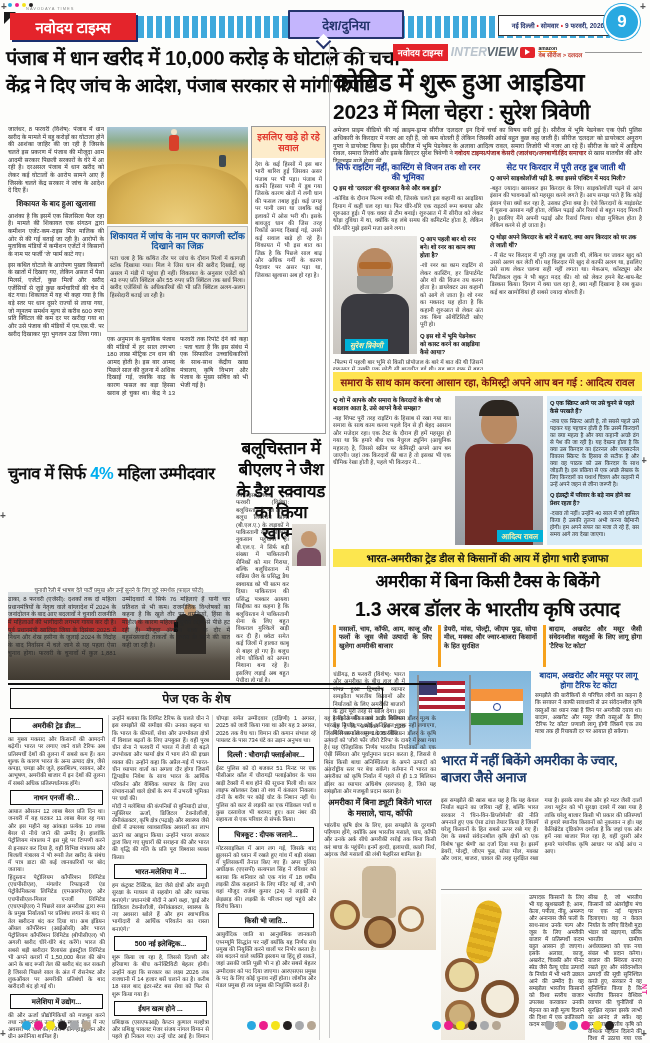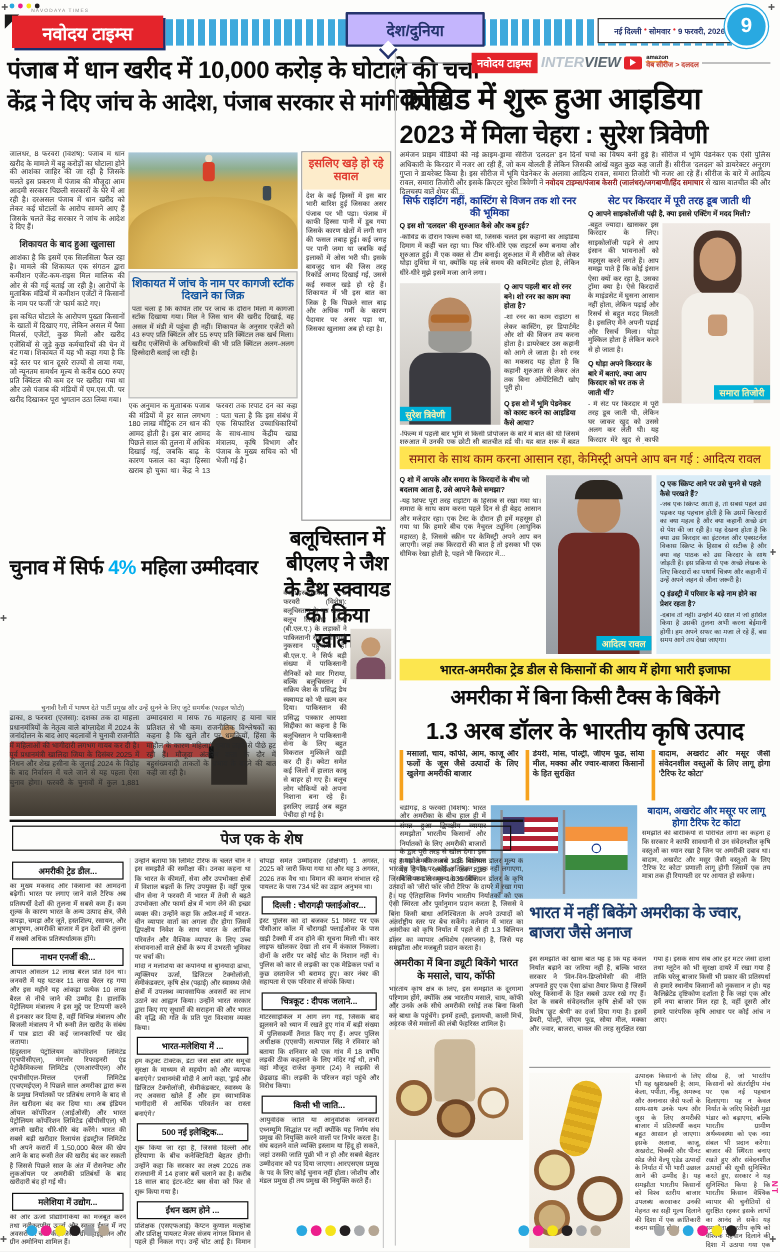--- a/index.html
+++ b/index.html
@@ -135,46 +135,39 @@
     <div class="abs" style="left:0;top:120px;width:309px;height:208px;display:flex;gap:7px;">
       <div style="width:150px;overflow:hidden;">
         <div style="color:#1a3a94;font-weight:900;font-size:8.4px;text-align:center;line-height:1.2;margin-bottom:2px;">सिर्फ राइटिंग नहीं, कास्टिंग से विजन तक शो रनर की भूमिका</div>
         <p class="q" style="font-size:6px;">Q इस शो 'दलदल' की शुरुआत कैसे और कब हुई?</p>
         <p class="jt" style="font-size:5.8px;">-कोविड के दौरान फिल्म रुकी थी, जिसके चलते इस कहानी का आइडिया दिमाग में कहीं चल रहा था। फिर धीरे-धीरे एक राइटर्स रूम बनाया और शुरुआत हुई। मैं एक वक्त से टीम बनाई। शुरुआत में मैं सीरीज को लेकर थोड़ा दुविधा में था, क्योंकि यह लंबे समय की कमिटमेंट होता है, लेकिन धीरे-धीरे मुझे इसमें मजा आने लगा।</p>
         <div class="photo" style="float:left;width:84px;height:118px;margin:1px 3px 1px 0;background:linear-gradient(180deg,#e8e6e2,#c9c5bf);">
           <div class="abs" style="left:24px;top:12px;width:36px;height:38px;border-radius:50% 50% 45% 45%;background:#b98a63;"></div>
           <div class="abs" style="left:26px;top:26px;width:32px;height:7px;background:#b06a2e;border-radius:3px;"></div>
           <div class="abs" style="left:24px;top:40px;width:36px;height:18px;border-radius:0 0 45% 45%;background:#9a9a96;"></div>
           <div class="abs" style="left:8px;top:58px;width:68px;height:60px;border-radius:16px 16px 0 0;background:#3a3a40;"></div>
-          <span class="pic-label" style="left:0;">सुरेश त्रिवेणी</span>
+          <span class="pic-label" style="left:12px;font-style:italic;">सुरेश त्रिवेणी</span>
         </div>
         <p class="q" style="font-size:6px;">Q आप पहली बार शो रनर बने। शो रनर का काम क्या होता है?</p>
         <p class="jt" style="font-size:5.8px;">-शो रनर का काम राइटिंग से लेकर कास्टिंग, हर डिपार्टमेंट और शो की विजन तय करना होता है। डायरेक्टर उस कहानी को आगे ले जाता है। शो रनर का मकसद यह होता है कि कहानी शुरुआत से लेकर अंत तक बिना ऑथेंटिसिटी खोए पूरी हो।</p>
         <p class="q" style="font-size:6px;">Q इस शो में भूमि पेडनेकर को कास्ट करने का आइडिया कैसे आया?</p>
         <p class="jt" style="font-size:5.8px;">-फिल्म में पहली बार भूमि से किसी प्रोपोजल के बारे में बात की थी जिसमें शुरुआत में उनकी एक छोटी सी बातचीत हुई थी। यह बात शुरू में बहुत हल्की सी थी, बाद में फिर 2023 में भूमि से मिले तो मैंने कहानी सुनाई और इस बार उन्होंने खुले-खुले हामी दे दी। वह उनके साथ कोलैबोरेट करने के लिए उत्साहित थीं और इसे लेकर बहुत सकारात्मक थीं।</p>
       </div>
       <div style="width:152px;overflow:hidden;">
         <div style="color:#1a3a94;font-weight:900;font-size:8.4px;text-align:center;line-height:1.2;margin-bottom:2px;">सेट पर किरदार में पूरी तरह डूब जाती थी</div>
         <p class="q" style="font-size:6px;">Q आपने साइकोलॉजी पढ़ी है, क्या इससे एक्टिंग में मदद मिली?</p>
-        <div class="photo" style="float:right;width:90px;height:150px;margin:1px 0 1px 3px;background:linear-gradient(180deg,#efe9e4,#d8cdc2);">
-          <div class="abs" style="left:26px;top:6px;width:40px;height:56px;border-radius:18px;background:#4a342a;"></div>
-          <div class="abs" style="left:31px;top:12px;width:30px;height:36px;border-radius:50% 50% 45% 45%;background:#c99b76;"></div>
-          <div class="abs" style="left:16px;top:58px;width:60px;height:92px;border-radius:16px 16px 0 0;background:#f3f0ea;"></div>
-          <div class="abs" style="left:38px;top:76px;width:16px;height:18px;border-radius:4px;background:#c99b76;"></div>
-          <span class="pic-label" style="right:0;">समारा तिजोरी</span>
-        </div>
         <p class="jt" style="font-size:5.8px;">-बहुत ज्यादा। खासकर इस किरदार के लिए। साइकोलॉजी पढ़ने से आप इंसान की भावनाओं को महसूस करने लगते हैं। आप समझ पाते हैं कि कोई इंसान ऐसा क्यों कर रहा है, उसका ट्रॉमा क्या है। ऐसे किरदारों के माइंडसेट में घुसना आसान नहीं होता, लेकिन पढ़ाई और रिसर्च से बहुत मदद मिलती है। इसलिए मैंने अपनी पढ़ाई और रिसर्च मिला। थोड़ा मुश्किल होता है लेकिन करने से हो जाता है।</p>
         <p class="q" style="font-size:6px;">Q थोड़ा अपने किरदार के बारे में बताएं, क्या आप किरदार को घर तक ले जाती थीं?</p>
         <p class="jt" style="font-size:5.8px;">- मैं सेट पर किरदार में पूरी तरह डूब जाती थी, लेकिन घर जाकर खुद को उससे अलग कर लेती थी। यह किरदार मेरे खुद से काफी अलग था, इसलिए उसे साथ लेकर चलना सही नहीं लगता था। मेकअप, कॉस्ट्यूम और फिजिकल लुक ने भी बहुत मदद की। शो को लेकर हमने बैट-बाय-बैट डिस्कस किया। दिमाग में क्या चल रहा है, क्या नहीं दिखाना है सब कुछ। कई बार खामोशियां ही सबसे ज्यादा बोलती हैं।</p>
 
       </div>
     </div>
 
     <div class="abs" style="left:0;top:330px;width:309px;height:19px;background:#ffe451;display:flex;align-items:center;justify-content:center;">
-      <span style="color:#7a1414;font-weight:400;font-size:10px;white-space:nowrap;">समारा के साथ काम करना आसान रहा, केमिस्ट्री अपने आप बन गई : आदित्य रावल</span>
+      <span style="color:#7a1414;font-weight:700;font-size:10px;white-space:nowrap;">समारा के साथ काम करना आसान रहा, केमिस्ट्री अपने आप बन गई : आदित्य रावल</span>
     </div>
 
     <div class="abs" style="left:0;top:354px;width:309px;height:149px;display:flex;gap:4px;">
       <div style="width:118px;overflow:hidden;">
         <p class="q" style="font-size:6px;">Q शो में आपके और समारा के किरदारों के बीच जो बदलाव आता है, उसे आपने कैसे समझा?</p>
         <p class="jt" style="font-size:5.8px;">-यह शिफ्ट पूरी तरह राइटिंग के हिसाब से रखा गया था। समारा के साथ काम करना पहले दिन से ही बेहद आसान और मजेदार रहा। एक टैस्ट के दौरान ही हमें महसूस हो गया था कि हमारे बीच एक नैचुरल ट्यूनिंग (आधुनिक महारत) है, जिससे स्क्रीन पर केमिस्ट्री अपने आप बन जाएगी। जहां तक किरदारों की बात है तो इसका भी एक धीमिक रेखा होती है, पहले भी किरदार में...</p>
       </div>
       <div class="photo" style="width:88px;height:149px;background:linear-gradient(180deg,#c2c6cb,#979ca2);">
         <div class="abs" style="left:26px;top:8px;width:36px;height:40px;border-radius:50% 50% 45% 45%;background:#b98a63;"></div>
         <div class="abs" style="left:24px;top:4px;width:40px;height:16px;border-radius:16px 16px 0 0;background:#2c2620;"></div>
@@ -232,21 +225,21 @@
             <div class="abs" style="left:4px;top:4px;width:22px;height:22px;border-radius:50%;background:#cdb07c;"></div>
           </div>
       </div>
       <div class="jt" style="width:55px;font-size:5.5px;">उत्पादक किसानों के लिए भी यह खुशखबरी है; आम, केला, पपीता, नींबू, अमरूद और अनानास जैसे फलों के साथ-साथ उनके पल्प और जूस के लिए अमरीकी बाजार में प्रतिस्पर्धी कदम बहुत आसान हो जाएगा। इसके अलावा, काजू, अखरोट, चिक्की और पीनट स्प्रेड जैसे वैल्यू एडेड उत्पादों के निर्यात में भी भारी उछाल आने की उम्मीद है। यह समझौता भारतीय किसानों को विश्व स्तरीय बाजार उपलब्ध करवाकर उनकी मेहनत का सही मूल्य दिलाने की दिशा में एक क्रांतिकारी कदम साबित होगा।</div>
       <div class="jt" style="flex:1;font-size:5.5px;">सीख है, जो भारतीय किसानों को अंतर्राष्ट्रीय मंच पर एक नई पहचान दिलाएगा। यह न केवल निर्यात के जरिए विदेशी मुद्रा भंडार को बढ़ाएगा, बल्कि भारतीय ग्रामीण अर्थव्यवस्था को एक नया संबल भी प्रदान करेगा। बाजार की स्थिरता बनाए रखते हुए और संवेदनशील उत्पादों की सूची सुनिश्चित करते हुए, सरकार ने यह सुनिश्चित किया है कि भारतीय किसान वैश्विक व्यापार की चुनौतियों से सुरक्षित रहकर इसके लाभों का आनंद ले सकें। यह समझौता भारतीय कृषि को वैश्विक पहचान दिलाने की दिशा में उठाया गया एक निर्णायक और साहसी कदम है।</div>
     </div>
   </div>
 
   <div class="abs" style="left:8px;top:683px;width:428px;height:357px;">
     <div class="abs" style="left:0;top:0;width:428px;height:2px;background:#111;"></div>
-    <div class="abs" style="left:2px;top:5px;width:416px;height:21px;border:1.5px solid #111;display:flex;align-items:center;justify-content:center;box-sizing:border-box;">
+    <div class="abs" style="left:2px;top:5px;width:373px;height:21px;border:1.5px solid #111;display:flex;align-items:center;justify-content:center;box-sizing:border-box;">
       <span style="font-weight:900;font-size:12.5px;">पेज एक के शेष</span>
     </div>
     <div class="abs" style="left:0;top:32px;width:428px;height:325px;display:flex;">
       <div style="width:101px;padding-right:3px;border-right:1px solid #ccc;overflow:hidden;box-sizing:border-box;">
         <div class="boxhead">अमरीकी ट्रेड डील...</div>
         <div class="jt" style="font-size:5.7px;">का मुख्य मकसद और किसानों की आमदनी बढ़ेगी। भारत पर लगाए जाने वाले टैरिफ अब प्रतिस्पर्धी देशों की तुलना में सबसे कम हैं। कम शुल्क के कारण भारत के अन्य उत्पाद क्षेत्र, जैसे कपड़ा, चमड़ा और जूते, हस्तशिल्प, रसायन, और आभूषण, अमरीकी बाजार में इन देशों की तुलना में सबसे अधिक प्रतिस्पर्धात्मक होंगे।</div>
         <div class="boxhead">नाथन एनर्जी की...</div>
         <div class="jt" style="font-size:5.7px;">आयात औसतन 12 लाख बैरल प्रति दिन था। जनवरी में यह घटकर 11 लाख बैरल रह गया और इस महीने यह आंकड़ा प्रत्येक 10 लाख बैरल से नीचे जाने की उम्मीद है। हालांकि पेट्रोलियम मंत्रालय ने इस मुद्दे पर टिप्पणी करने से इनकार कर दिया है, वहीं विभिन्न मंत्रालय और बिजली मंत्रालय ने भी रूसी तेल खरीद के संबंध में पात्र डाटा की कई जानकारियों पर खेद जताया।</div>
         <div class="jt" style="font-size:5.7px;">हिंदुस्तान पेट्रोलियम कॉर्पोरेशन लिमिटेड (एचपीसीएल), मंगलोर रिफाइनरी एंड पेट्रोकैमिकल्स लिमिटेड (एमआरपीएल) और एचपीसीएल-मित्तल एनर्जी लिमिटेड (एचएमईएल) ने पिछले साल अमरीका द्वारा रूस के प्रमुख निर्यातकों पर प्रतिबंध लगाने के बाद से तेल खरीदना बंद कर दिया था। अब इंडियन ऑयल कॉर्पोरेशन (आईओसी) और भारत पेट्रोलियम कॉर्पोरेशन लिमिटेड (बीपीसीएल) भी अगली खरीद धीरे-धीरे बंद करेंगे। भारत की सबसे बड़ी खरीदार रिलायंस इंडस्ट्रीज लिमिटेड भी अपने करारों में 1,50,000 बैरल की खेप आने के बाद रूसी तेल की खरीद बंद कर सकती है जिससे पिछले साल के अंत में रोसनेफ्ट और लुकऑयल पर अमरीकी प्रतिबंधों के बाद खरीदारी बंद हो गई थी।</div>
         <div class="boxhead">मलेशिया में उद्योग...</div>

